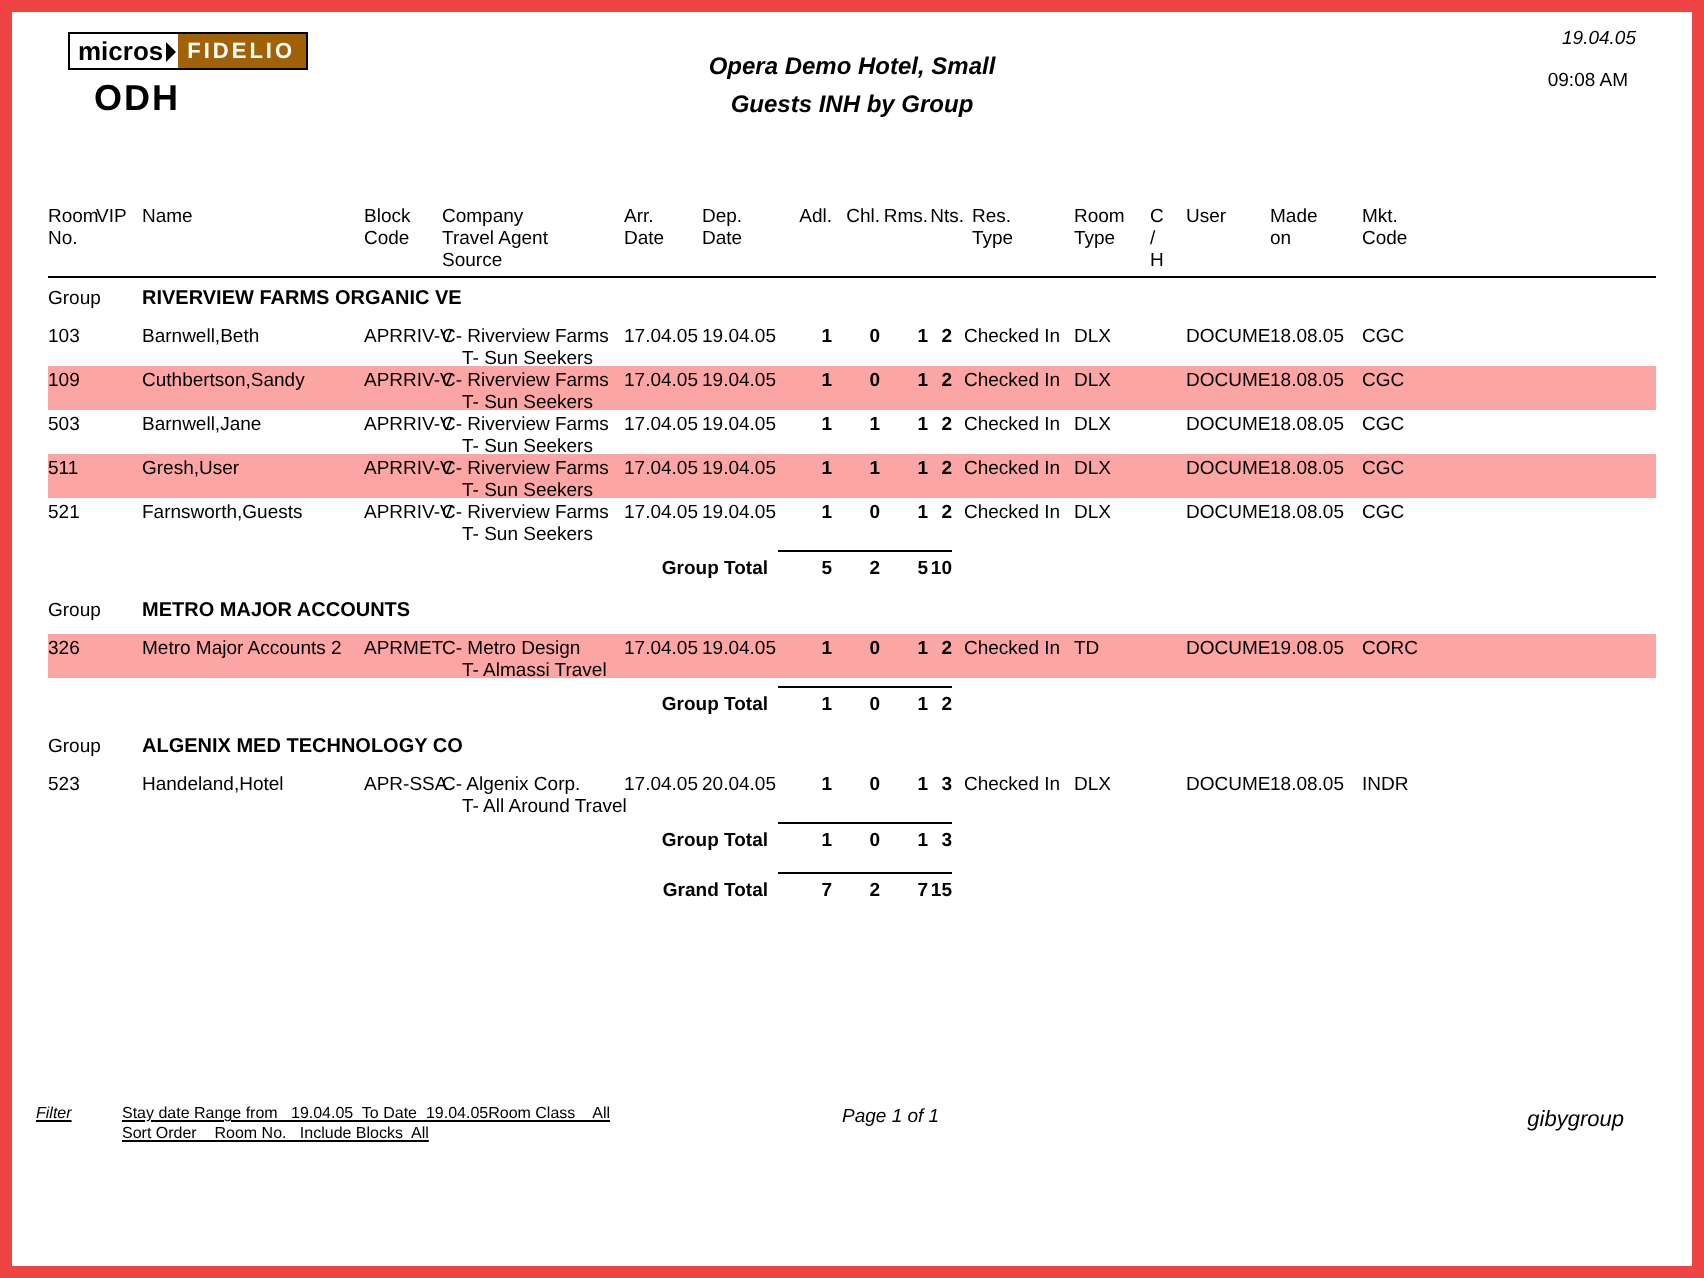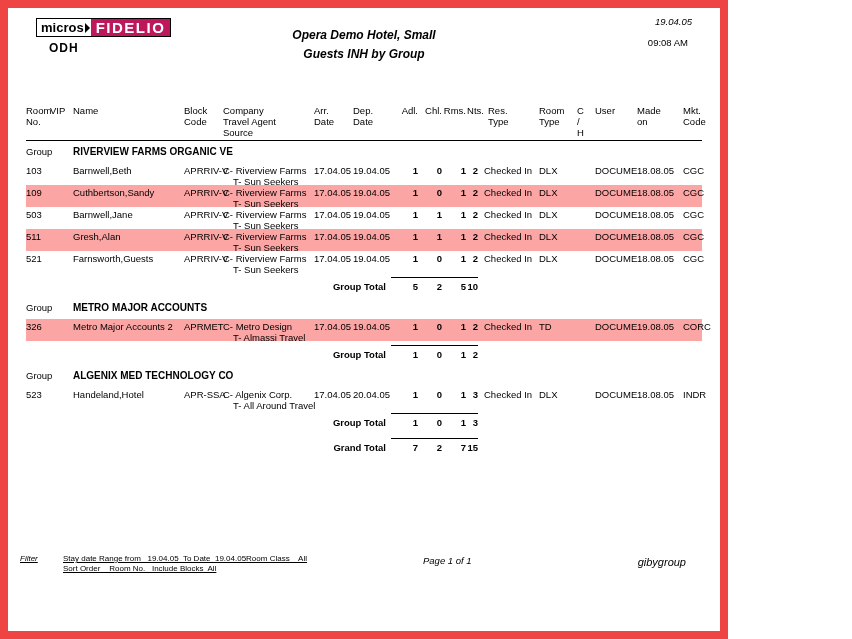--- a/index.html
+++ b/index.html
@@ -1,27 +1,27 @@
 <!DOCTYPE html>
 <html><head>
 <meta charset="utf-8">
 <style>
   html,body { margin:0; padding:0; background:#fff; }
   .page {
-    position:relative; width:728px; height:639px; box-sizing:border-box;
-    background:#fff; border:8px solid #ef4444; color:#000;
+    position:relative; width:852px; height:639px; box-sizing:border-box;
+    background:#fff; border:6px solid #ef4444; color:#000;
     font-family:"Liberation Sans", sans-serif; overflow:hidden;padding-left:32px;
   }
   
   .logo { position:absolute; left:28px; top:10px; display:flex; align-items:stretch; border:1px solid #000; height:19px; box-sizing:border-box; }
   .logo-micros { background:#fff; color:#000; font-weight:bold; font-size:13px; padding:0 1px 0 4px; display:flex; align-items:center; }
   .logo-chev { display:flex; align-items:center; background:#fff; padding-right:1px; }
   .logo-chev i { display:block; width:0; height:0; border-left:5px solid #000; border-top:5px solid transparent; border-bottom:5px solid transparent; }
-  .logo-fidelio { background:#be185d; color:#fff; font-weight:bold; font-size:15px; letter-spacing:1.5px; padding:0 5px; display:flex; align-items:center; }
-  .prop-code { position:absolute; left:41px; top:33px; font-weight:bold; font-size:12px; letter-spacing:1px; }
+  .logo-fidelio { background:#a16207; color:#fff; font-weight:bold; font-size:11px; letter-spacing:1.5px; padding:0 5px; display:flex; align-items:center; }
+  .prop-code { position:absolute; left:41px; top:33px; font-weight:bold; font-size:18px; letter-spacing:1px; }
   .center-head { position:absolute; left:0; right:0; text-align:center; font-weight:bold; font-style:italic; }
   .hotel-name { top:20px; font-size:12px; }
   .report-title { top:39px; font-size:12px; }
   .hdr-date { position:absolute; right:28px; top:8px; font-style:italic; font-size:9.5px; }
   .hdr-time { position:absolute; right:32px; top:29px; font-size:9.5px; }
 
   
   .report { position:absolute; left:18px; right:18px; top:97px; }
   .grid {
     display:grid;
@@ -182,21 +182,21 @@
         <div>DLX</div>
         <div></div>
         <div class="c-user">DOCUMENT</div>
         <div>18.08.05</div>
         <div>CGC</div>
       </div>
 
       <div class="grid drow striped">
         <div>511</div>
         <div></div>
-        <div class="nowrap">Gresh,Alan</div>
+        <div class="nowrap">Gresh,User</div>
         <div class="nowrap">APRRIV-V</div>
         <div>
           <div class="nowrap">C- Riverview Farms</div>
           <div class="nowrap agent">T- Sun Seekers</div>
         </div>
         <div>17.04.05</div>
         <div>19.04.05</div>
         <div class="num b">1</div>
         <div class="num b">1</div>
         <div class="num b">1</div>

